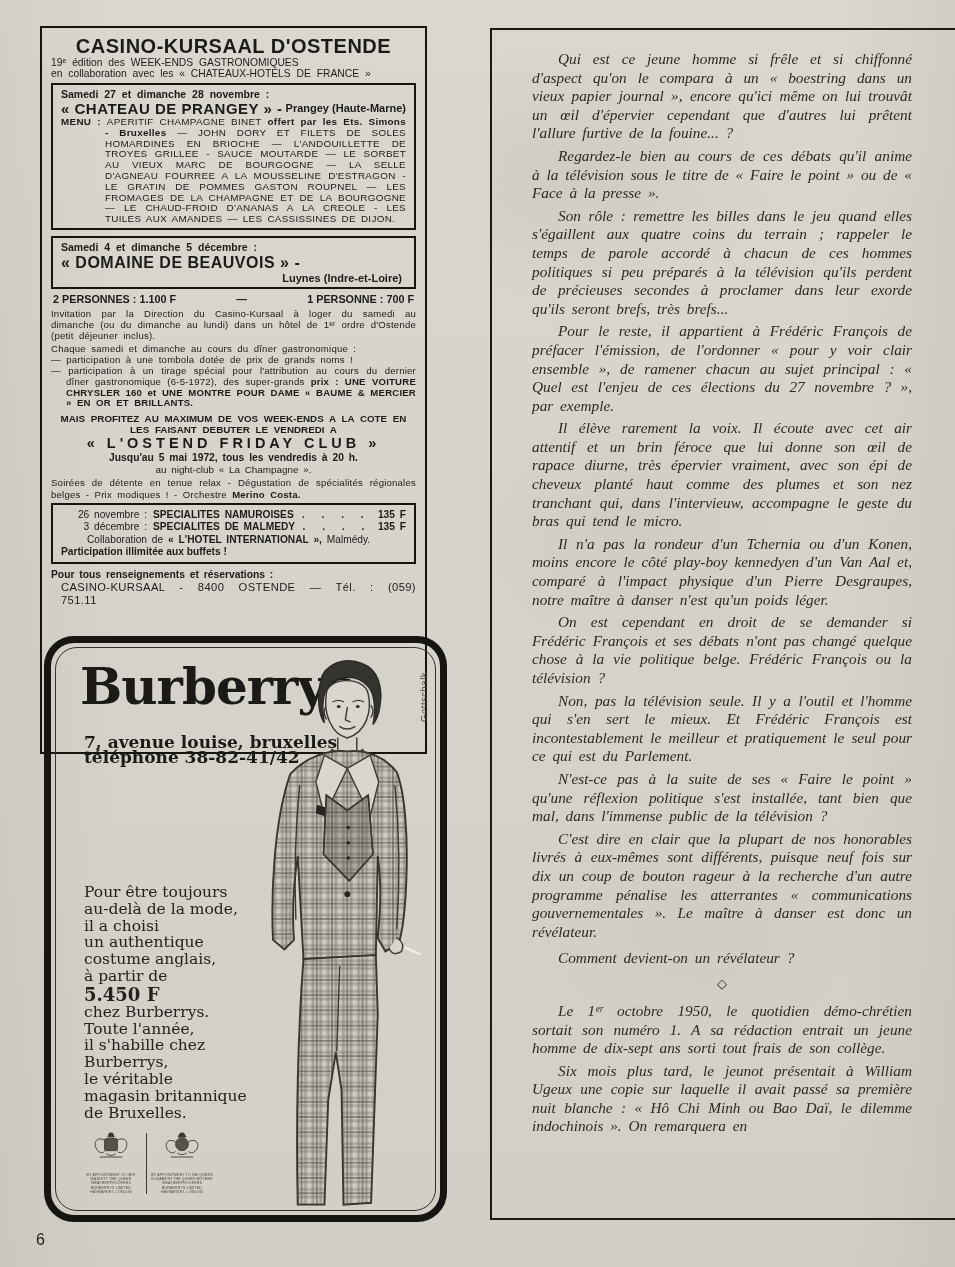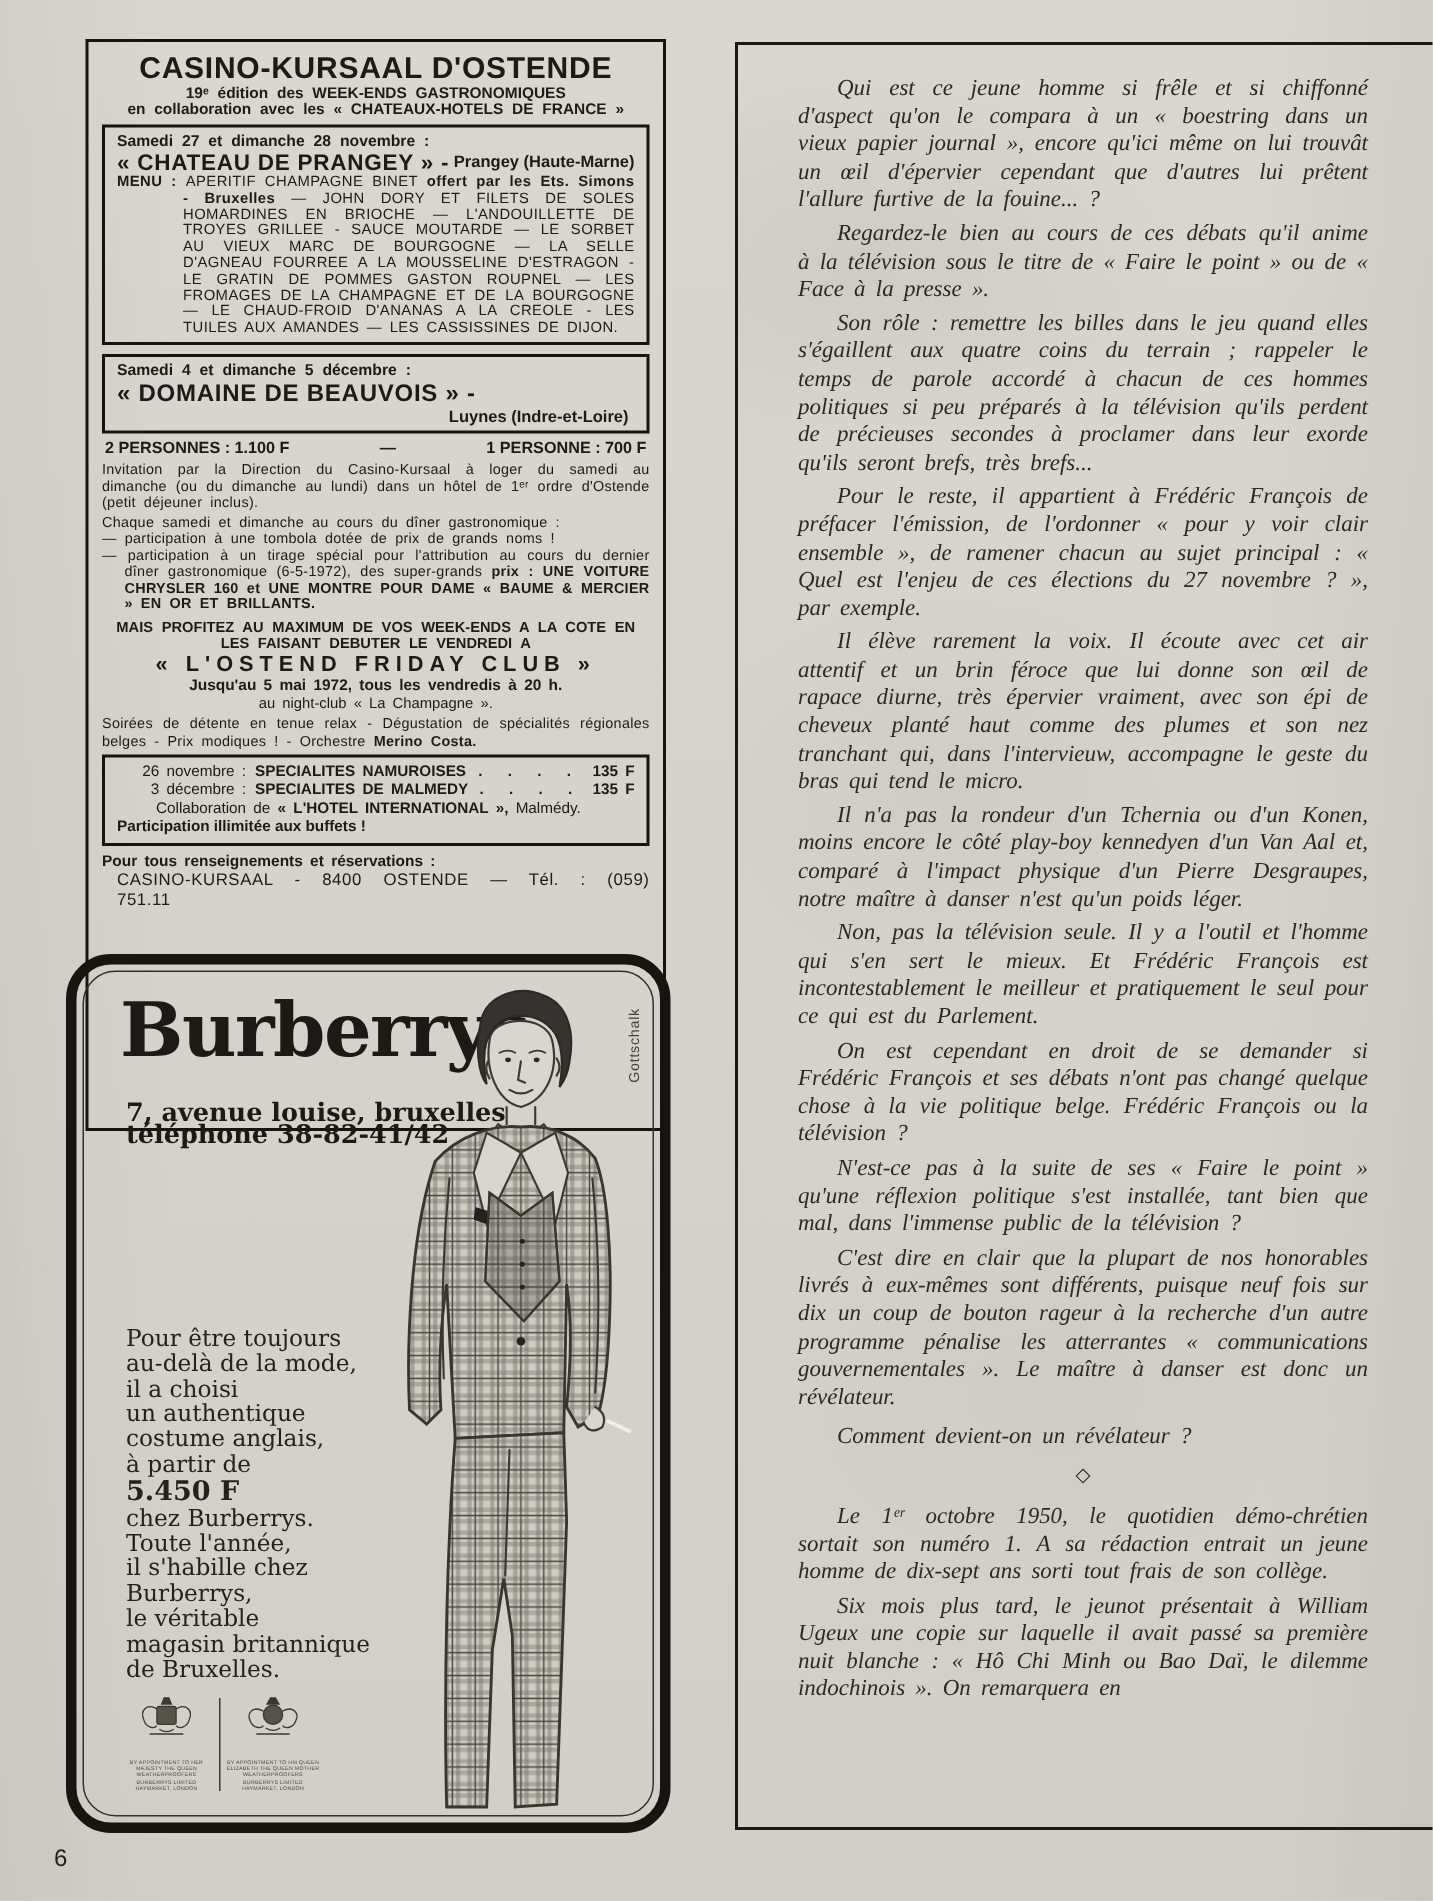--- a/index.html
+++ b/index.html
@@ -8,27 +8,27 @@
     background:#d8d5ce;
     background-image:
       linear-gradient(90deg, rgba(70,65,55,0.05), rgba(0,0,0,0) 12%, rgba(0,0,0,0) 88%, rgba(70,65,55,0.06)),
       linear-gradient(180deg, rgba(255,255,255,0.05), rgba(0,0,0,0) 20%, rgba(60,55,45,0.04));
     font-family:"Liberation Sans","DejaVu Sans",sans-serif;
     color:#1c1b18;
   }
   .b{font-weight:bold;}
   
   .casino{
-    position:absolute;left:57px;top:26px;width:387px;height:728px;
+    position:absolute;left:40px;top:26px;width:387px;height:728px;
     border:2px solid #15140f;box-sizing:border-box;
     padding:7px 9px 0 9px;overflow:hidden;
     text-align:justify;
   }
   .c-title{margin:0;text-align:center;font-size:20px;line-height:22px;font-weight:bold;letter-spacing:.5px;}
-  .c-sub{text-align:center;font-size:10.3px;line-height:11px;font-weight:bold;word-spacing:3px;}
+  .c-sub{font-size:10.3px;line-height:11px;font-weight:normal;word-spacing:3px;}
   .cbox{border:2.5px solid #15140f;padding:4px 8px 3px 8px;margin-top:4px;}
   .cdate{font-size:10.5px;line-height:11px;font-weight:bold;word-spacing:3px;}
   .cname-row{display:flex;justify-content:space-between;align-items:flex-start;line-height:17px;}
   .cname{font-size:15px;font-weight:bold;letter-spacing:.5px;}
   .cplace{font-size:11px;font-weight:bold;}
   .menu{font-size:9.9px;line-height:10.8px;letter-spacing:.3px;word-spacing:2px;text-align:justify;
         padding-left:44px;text-indent:-44px;}
   .beauvois .cname{font-size:16px;line-height:19px;display:block;}
   .beau-place{text-align:right;font-size:11px;line-height:12px;font-weight:bold;padding-right:4px;}
   .prices{display:flex;justify-content:space-between;margin-top:4px;font-size:10.8px;line-height:12px;padding:0 2px;gap:25px;}
@@ -255,22 +255,22 @@
     </div>
   </section>
 
   <section class="article">
     <p>Qui est ce jeune homme si frêle et si chiffonné d'aspect qu'on le compara à un « boestring dans un vieux papier journal », encore qu'ici même on lui trouvât un œil d'épervier cependant que d'autres lui prêtent l'allure furtive de la fouine... ?</p>
     <p>Regardez-le bien au cours de ces débats qu'il anime à la télévision sous le titre de « Faire le point » ou de « Face à la presse ».</p>
     <p>Son rôle : remettre les billes dans le jeu quand elles s'égaillent aux quatre coins du terrain ; rappeler le temps de parole accordé à chacun de ces hommes politiques si peu préparés à la télévision qu'ils perdent de précieuses secondes à proclamer dans leur exorde qu'ils seront brefs, très brefs...</p>
     <p>Pour le reste, il appartient à Frédéric François de préfacer l'émission, de l'ordonner « pour y voir clair ensemble », de ramener chacun au sujet principal : « Quel est l'enjeu de ces élections du 27 novembre ? », par exemple.</p>
     <p>Il élève rarement la voix. Il écoute avec cet air attentif et un brin féroce que lui donne son œil de rapace diurne, très épervier vraiment, avec son épi de cheveux planté haut comme des plumes et son nez tranchant qui, dans l'intervieuw, accompagne le geste du bras qui tend le micro.</p>
     <p>Il n'a pas la rondeur d'un Tchernia ou d'un Konen, moins encore le côté play-boy kennedyen d'un Van Aal et, comparé à l'impact physique d'un Pierre Desgraupes, notre maître à danser n'est qu'un poids léger.</p>
+    <p>On est cependant en droit de se demander si Frédéric François et ses débats n'ont pas changé quelque chose à la vie politique belge. Frédéric François ou la télévision ?</p>
     <p>Non, pas la télévision seule. Il y a l'outil et l'homme qui s'en sert le mieux. Et Frédéric François est incontestablement le meilleur et pratiquement le seul pour ce qui est du Parlement.</p>
-    <p>On est cependant en droit de se demander si Frédéric François et ses débats n'ont pas changé quelque chose à la vie politique belge. Frédéric François ou la télévision ?</p>
     <p>N'est-ce pas à la suite de ses « Faire le point » qu'une réflexion politique s'est installée, tant bien que mal, dans l'immense public de la télévision ?</p>
     <p>C'est dire en clair que la plupart de nos honorables livrés à eux-mêmes sont différents, puisque neuf fois sur dix un coup de bouton rageur à la recherche d'un autre programme pénalise les atterrantes « communications gouvernementales ». Le maître à danser est donc un révélateur.</p>
     <p class="spaced">Comment devient-on un révélateur ?</p>
     <div class="diamond">◇</div>
     <p>Le 1ᵉʳ octobre 1950, le quotidien démo-chrétien sortait son numéro 1. A sa rédaction entrait un jeune homme de dix-sept ans sorti tout frais de son collège.</p>
     <p>Six mois plus tard, le jeunot présentait à William Ugeux une copie sur laquelle il avait passé sa première nuit blanche : « Hô Chi Minh ou Bao Daï, le dilemme indochinois ». On remarquera en</p>
   </section>
 
   <div class="pagenum">6</div>
 </div>

